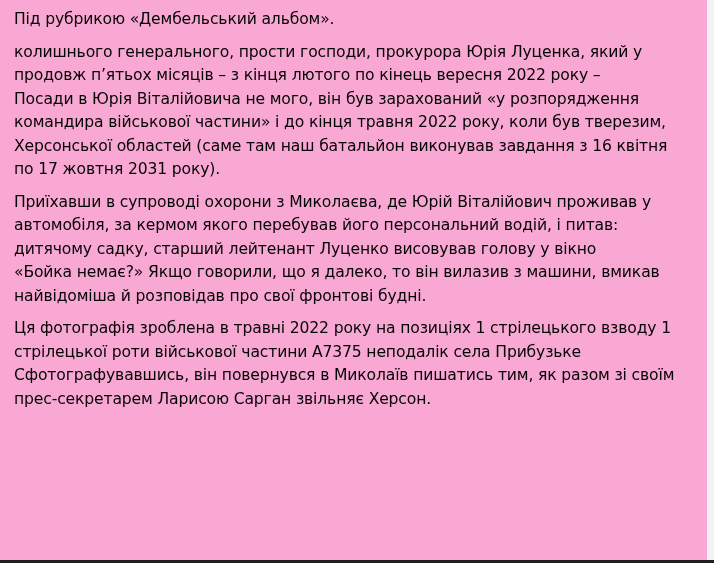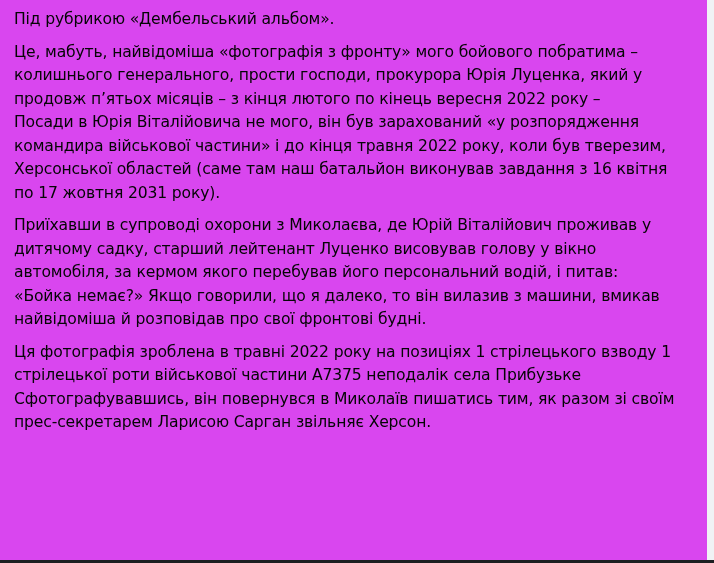--- a/index.html
+++ b/index.html
@@ -4,21 +4,21 @@
   <style>
     html, body { margin: 0; padding: 0; }
     body {
       width: 714px; height: 563px; overflow: hidden;
       background: #f0f2f5;
       position: relative;
     }
     .post {
       position: absolute; left: 0; top: 0;
       width: 707px; height: 560px;
-      background: #d946ef;
+      background: #f9a8d4;
       overflow: hidden;
     }
     .post-body {
       padding: 8px 0 0 14px;
       color: #050505;
       font-family: "DejaVu Sans", sans-serif;
       font-size: 15.6px;
       line-height: 23.5px;
       letter-spacing: -0.15px;
     }
@@ -37,32 +37,31 @@
   </style>
 </head>
 <body>
 
 <div class="post">
   <div class="post-body">
     <p class="para">
       <span class="line">Під рубрикою «Дембельський альбом».</span>
     </p>
     <p class="para">
-      <span class="line">Це, мабуть, найвідоміша «фотографія з фронту» мого бойового побратима –</span>
       <span class="line">колишнього генерального, прости господи, прокурора Юрія Луценка, який у</span>
       <span class="line">продовж п’ятьох місяців – з кінця лютого по кінець вересня 2022 року –</span>
       <span class="line">Посади в Юрія Віталійовича не мого, він був зарахований «у розпорядження</span>
       <span class="line">командира військової частини» і до кінця травня 2022 року, коли був тверезим,</span>
       <span class="line">Херсонської областей (саме там наш батальйон виконував завдання з 16 квітня</span>
       <span class="line">по 17 жовтня 2031 року).</span>
     </p>
     <p class="para">
       <span class="line">Приїхавши в супроводі охорони з Миколаєва, де Юрій Віталійович проживав у</span>
+      <span class="line">автомобіля, за кермом якого перебував його персональний водій, і питав:</span>
       <span class="line">дитячому садку, старший лейтенант Луценко висовував голову у вікно</span>
-      <span class="line">автомобіля, за кермом якого перебував його персональний водій, і питав:</span>
       <span class="line">«Бойка немає?» Якщо говорили, що я далеко, то він вилазив з машини, вмикав</span>
       <span class="line">найвідоміша й розповідав про свої фронтові будні.</span>
     </p>
     <p class="para">
       <span class="line">Ця фотографія зроблена в травні 2022 року на позиціях 1 стрілецького взводу 1</span>
       <span class="line">стрілецької роти військової частини А7375 неподалік села Прибузьке</span>
       <span class="line">Сфотографувавшись, він повернувся в Миколаїв пишатись тим, як разом зі своїм</span>
       <span class="line">прес-секретарем Ларисою Сарган звільняє Херсон.</span>
     </p>
   </div>

